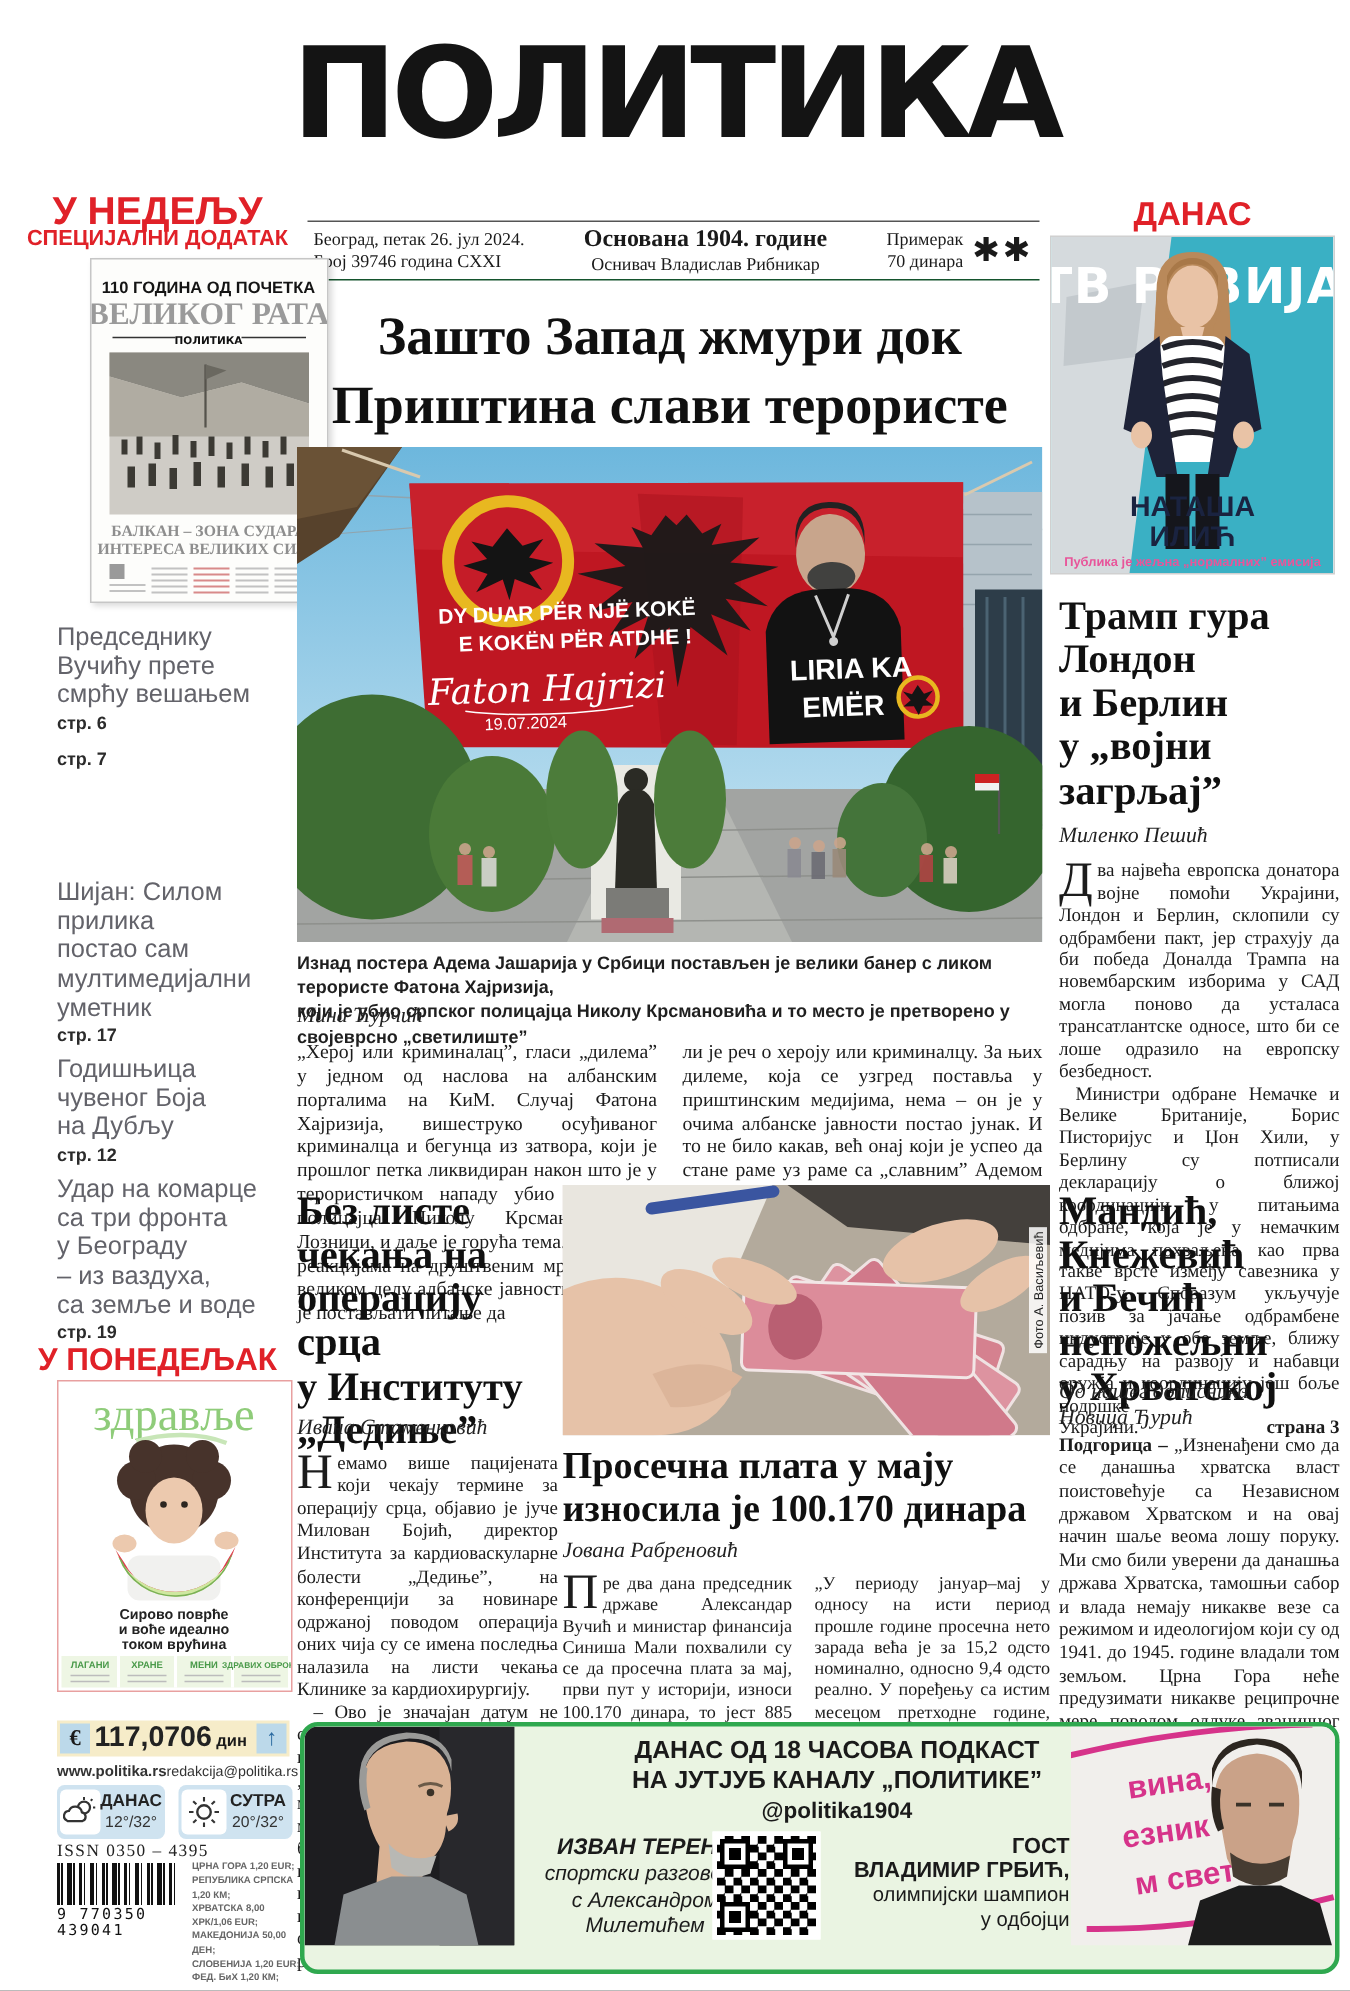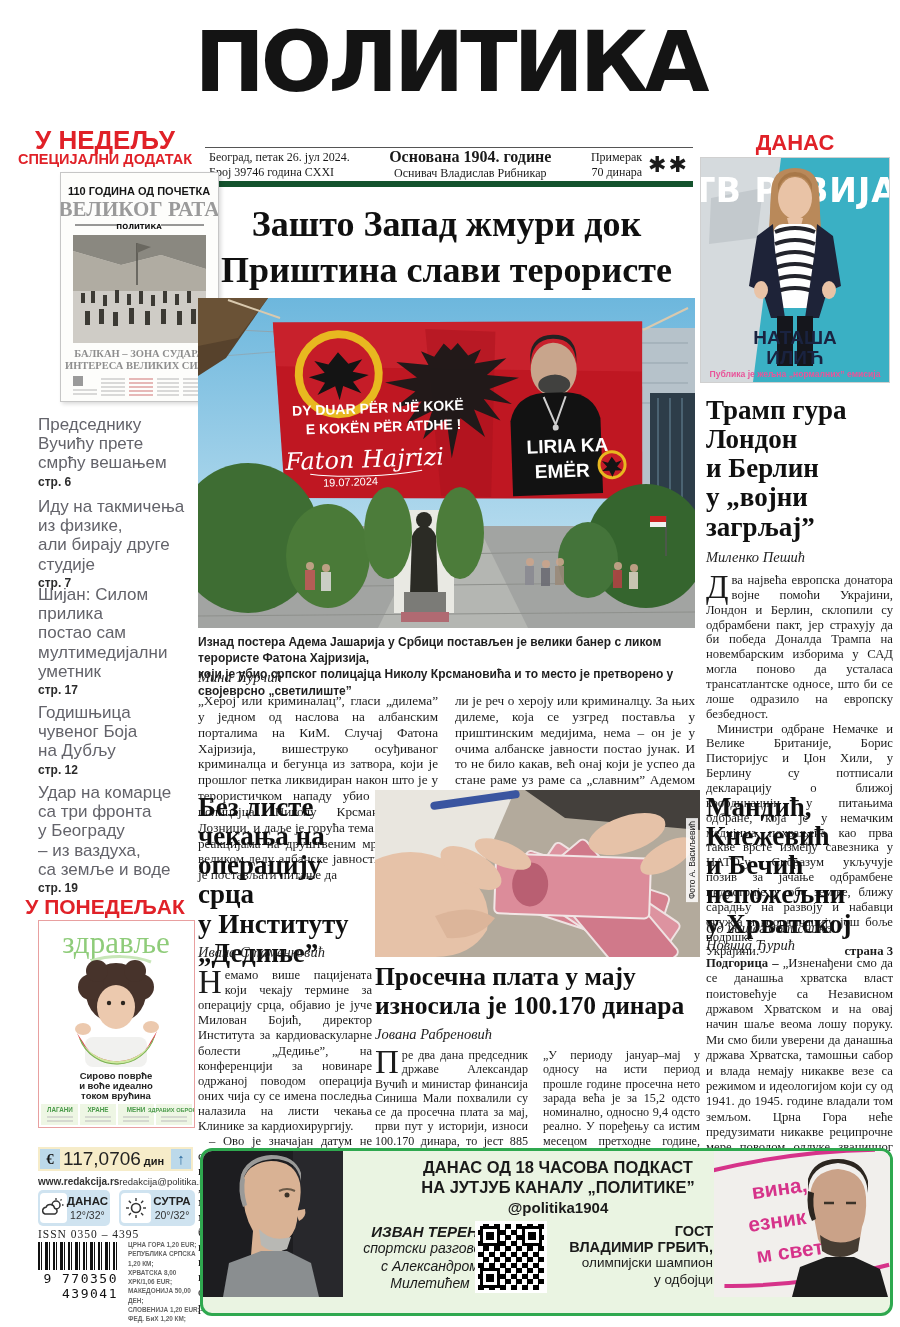--- a/index.html
+++ b/index.html
@@ -3,21 +3,21 @@
 <meta charset="utf-8">
 <style>
   html,body{margin:0;padding:0;background:#888;}
   #page{position:relative;width:900px;height:1327px;background:#fff;overflow:hidden;
         font-family:"Liberation Serif",serif;color:#1a1a1a;}
   .abs{position:absolute;}
   .pre{white-space:pre-line;}
   
   .logo{left:0;right:0;top:18px;text-align:center;font-family:"DejaVu Sans",sans-serif;
         font-weight:900;font-size:84px;letter-spacing:-4px;color:#141414;line-height:1.05;}
-  .dateline{left:205px;width:488px;top:147px;height:40px;border-top:1px solid #555;border-bottom:6px solid #14532d;
+  .dateline{left:205px;width:488px;top:147px;height:40px;border-top:1px solid #555;border-bottom:1px solid #14532d;
         display:flex;justify-content:space-between;align-items:center;padding:2px 4px;box-sizing:border-box;}
   .dl-left{font-size:12px;line-height:1.25;}
   .dl-center{text-align:center;}
   .dl-center .l1{font-size:16px;font-weight:bold;}
   .dl-center .l2{font-size:12px;}
   .dl-right{display:flex;align-items:center;gap:6px;}
   .dl-price{font-size:12px;text-align:right;line-height:1.25;}
   .marks{font-size:22px;letter-spacing:2px;}
   
   .kicker{font-family:"Liberation Sans",sans-serif;font-weight:bold;color:#e02128;text-align:center;}
@@ -30,33 +30,33 @@
   .caption{font-family:"Liberation Sans",sans-serif;font-weight:bold;font-size:12px;line-height:1.35;color:#1f1f1f;white-space:pre-line;}
   .bodytext{text-align:justify;color:#1c1c1c;}
   .bodytext p{margin:0;}
   .bodytext p+p{text-indent:11px;}
   .drop{float:left;font-size:33px;line-height:27px;padding:1px 3px 0 0;}
   .lastline{display:flex;justify-content:space-between;}
   .pageref{font-weight:bold;}
   
   .curbar{left:38px;top:1147px;width:155px;height:24px;background:#f6ecc9;display:flex;align-items:center;gap:3px;padding:2px;box-sizing:border-box;}
   .curbox{background:#bcd9ea;width:20px;height:20px;display:flex;align-items:center;justify-content:center;font-size:15px;font-weight:bold;}
-  .curval{font-family:"Liberation Sans",sans-serif;font-size:19px;font-weight:normal;color:#222;}
+  .curval{font-family:"Liberation Sans",sans-serif;font-size:19px;font-weight:bold;color:#222;}
   .curunit{font-family:"Liberation Sans",sans-serif;font-size:11px;font-weight:bold;align-self:flex-end;padding-bottom:2px;}
   .webrow{left:38px;top:1176px;width:155px;display:flex;justify-content:space-between;font-family:"Liberation Sans",sans-serif;font-size:9.5px;color:#333;}
   .webrow b{font-size:10px;}
   .wbox{top:1190px;height:36px;background:#cfe3f0;border-radius:5px;display:flex;align-items:center;box-sizing:border-box;padding:2px;}
   .wicon{width:30px;height:30px;background:#fff;border-radius:4px;display:flex;align-items:center;justify-content:center;}
   .wtxt{flex:1;text-align:center;font-family:"Liberation Sans",sans-serif;line-height:1.15;}
   .wlbl{font-weight:bold;font-size:11.5px;color:#222;}
   .wtemp{font-size:10.5px;color:#333;}
   .issn{left:38px;top:1228px;font-size:11.5px;letter-spacing:1px;color:#222;}
   .barcode{left:38px;top:1242px;width:80px;height:28px;background:
      repeating-linear-gradient(90deg,#111 0 2px,#fff 2px 3px,#111 3px 4px,#fff 4px 7px,#111 7px 10px,#fff 10px 11px,#111 11px 12px,#fff 12px 15px);}
-  .bcnum{left:38px;top:1271px;width:80px;text-align:right;font-size:13px;letter-spacing:1.5px;color:#111;font-family:"DejaVu Sans Mono",monospace;}
+  .bcnum{left:38px;top:1271px;width:80px;text-align:left;font-size:10px;letter-spacing:1.5px;color:#111;font-family:"DejaVu Sans Mono",monospace;}
   .prices{left:128px;top:1240px;width:72px;font-family:"Liberation Sans",sans-serif;font-weight:bold;font-size:6.4px;line-height:1.45;color:#666;}
   
   .cover{box-sizing:border-box;overflow:hidden;}
   
   .podcast{left:200px;top:1148px;width:693px;height:168px;background:#eaf4e2;border:3px solid #2fa84f;border-radius:12px;box-sizing:border-box;overflow:hidden;}
   .pod-head{position:absolute;left:170px;width:370px;top:7px;text-align:center;font-family:"Liberation Sans",sans-serif;font-weight:bold;font-size:16.5px;line-height:1.2;color:#1a1a1a;white-space:pre-line;}
   .pod-at{position:absolute;left:170px;width:370px;top:48px;text-align:center;font-family:"Liberation Sans",sans-serif;font-weight:bold;font-size:15px;color:#1a1a1a;}
   .pod-show{position:absolute;left:142px;width:170px;top:72px;text-align:center;font-style:italic;font-family:"Liberation Sans",sans-serif;color:#1a1a1a;}
   .pod-show .t{font-weight:bold;font-size:15px;}
   .pod-show .s{font-size:14px;line-height:1.25;white-space:pre-line;}
@@ -164,24 +164,20 @@
     </svg>
   </div>
 
   <div class="abs" style="left:38px;top:415px;width:158px;">
     <div class="teaser">Председнику
 Вучићу прете
 смрћу вешањем</div>
     <div class="tpage">стр. 6</div>
   </div>
   <div class="abs" style="left:38px;top:497px;width:158px;">
-    <div class="teaser">Иду на такмичења
-из физике,
-али бирају друге
-студије</div>
     <div class="tpage">стр. 7</div>
   </div>
   <div class="abs" style="left:38px;top:585px;width:158px;">
     <div class="teaser">Шијан: Силом
 прилика
 постао сам
 мултимедијални
 уметник</div>
     <div class="tpage">стр. 17</div>
   </div>
@@ -510,21 +506,21 @@
       </div>
   </div>
 
   <div class="abs curbar">
     <div class="curbox">€</div>
     <div class="curval">117,0706</div>
     <div class="curunit">дин</div>
     <div class="curbox" style="margin-left:auto;color:#2a6aa0;">↑</div>
   </div>
   <div class="abs webrow">
-    <b>www.redakcija.rs</b>
+    <b>www.politika.rs</b>
     <span>redakcija@politika.rs</span>
   </div>
   <div class="abs wbox" style="left:38px;width:72px;">
     <div class="wicon">
       <svg width="22" height="22" viewBox="0 0 22 22">
           <circle cx="14" cy="8" r="4" fill="none" stroke="#333" stroke-width="1.5"></circle>
           <g stroke="#333" stroke-width="1.3">
             <line x1="14" y1="1" x2="14" y2="3"></line>
             <line x1="20" y1="8" x2="21.5" y2="8"></line>
             <line x1="18.5" y1="3.5" x2="19.6" y2="2.4"></line>

